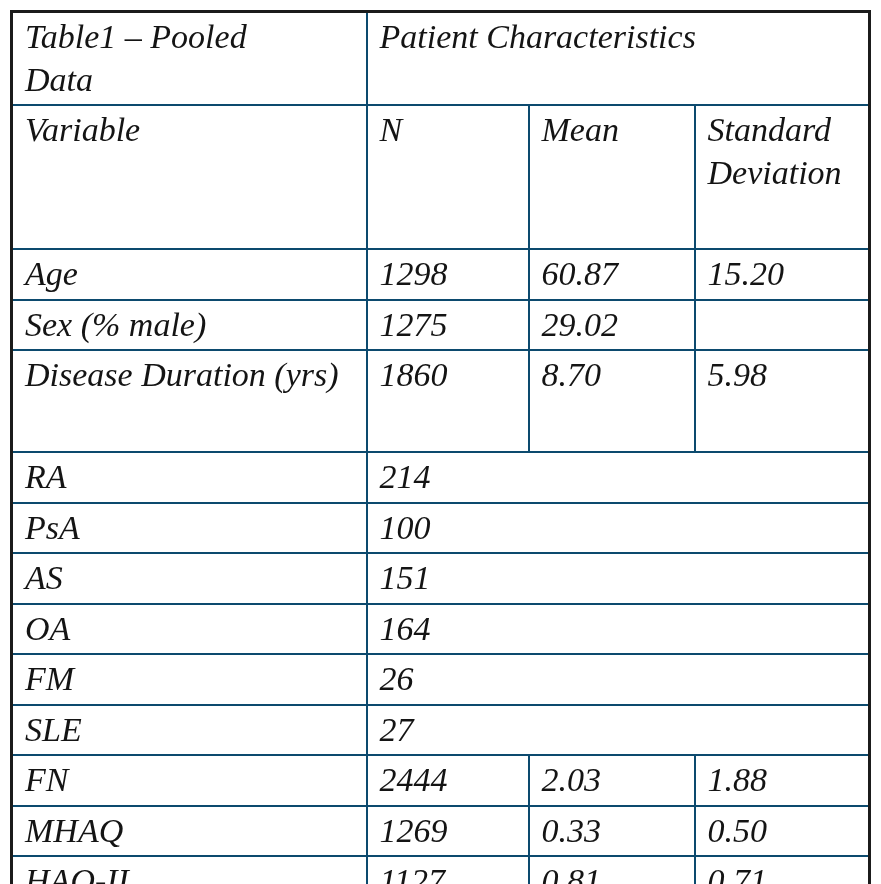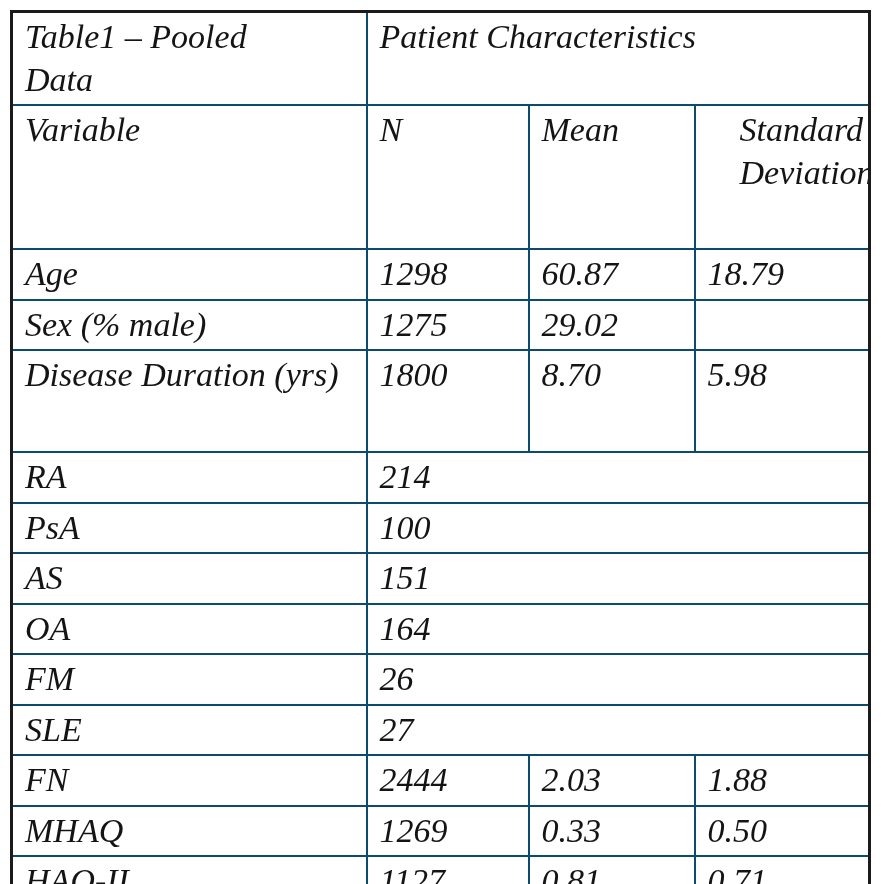--- a/index.html
+++ b/index.html
@@ -28,21 +28,20 @@
     padding: 3px 12px;
     overflow: hidden;
     white-space: normal;
     font-style: italic;
   }
   .wrap-narrow {
     max-width: 280px;
   }
   .sd-head {
     max-width: 150px;
-    margin-left: 32px;
   }
 </style>
 </head>
 <body>
 
 <table class="doc-table">
   <colgroup>
     <col style="width:355px">
     <col style="width:162px">
     <col style="width:166px">
@@ -63,33 +62,33 @@
     <td>Mean</td>
     <td>
       <div class="sd-head">Standard Deviation</div>
     </td>
   </tr>
 
   <tr style="height:48px">
     <td>Age</td>
     <td>1298</td>
     <td>60.87</td>
-    <td>18.79</td>
+    <td>15.20</td>
   </tr>
 
   <tr style="height:47px">
     <td>Sex (% male)</td>
     <td>1275</td>
     <td>29.02</td>
     <td></td>
   </tr>
 
   <tr style="height:102px">
     <td>Disease Duration (yrs)</td>
-    <td>1800</td>
+    <td>1860</td>
     <td>8.70</td>
     <td>5.98</td>
   </tr>
 
   <tr style="height:44px">
     <td>RA</td>
     <td colspan="3">214</td>
   </tr>
 
   <tr style="height:45px">

